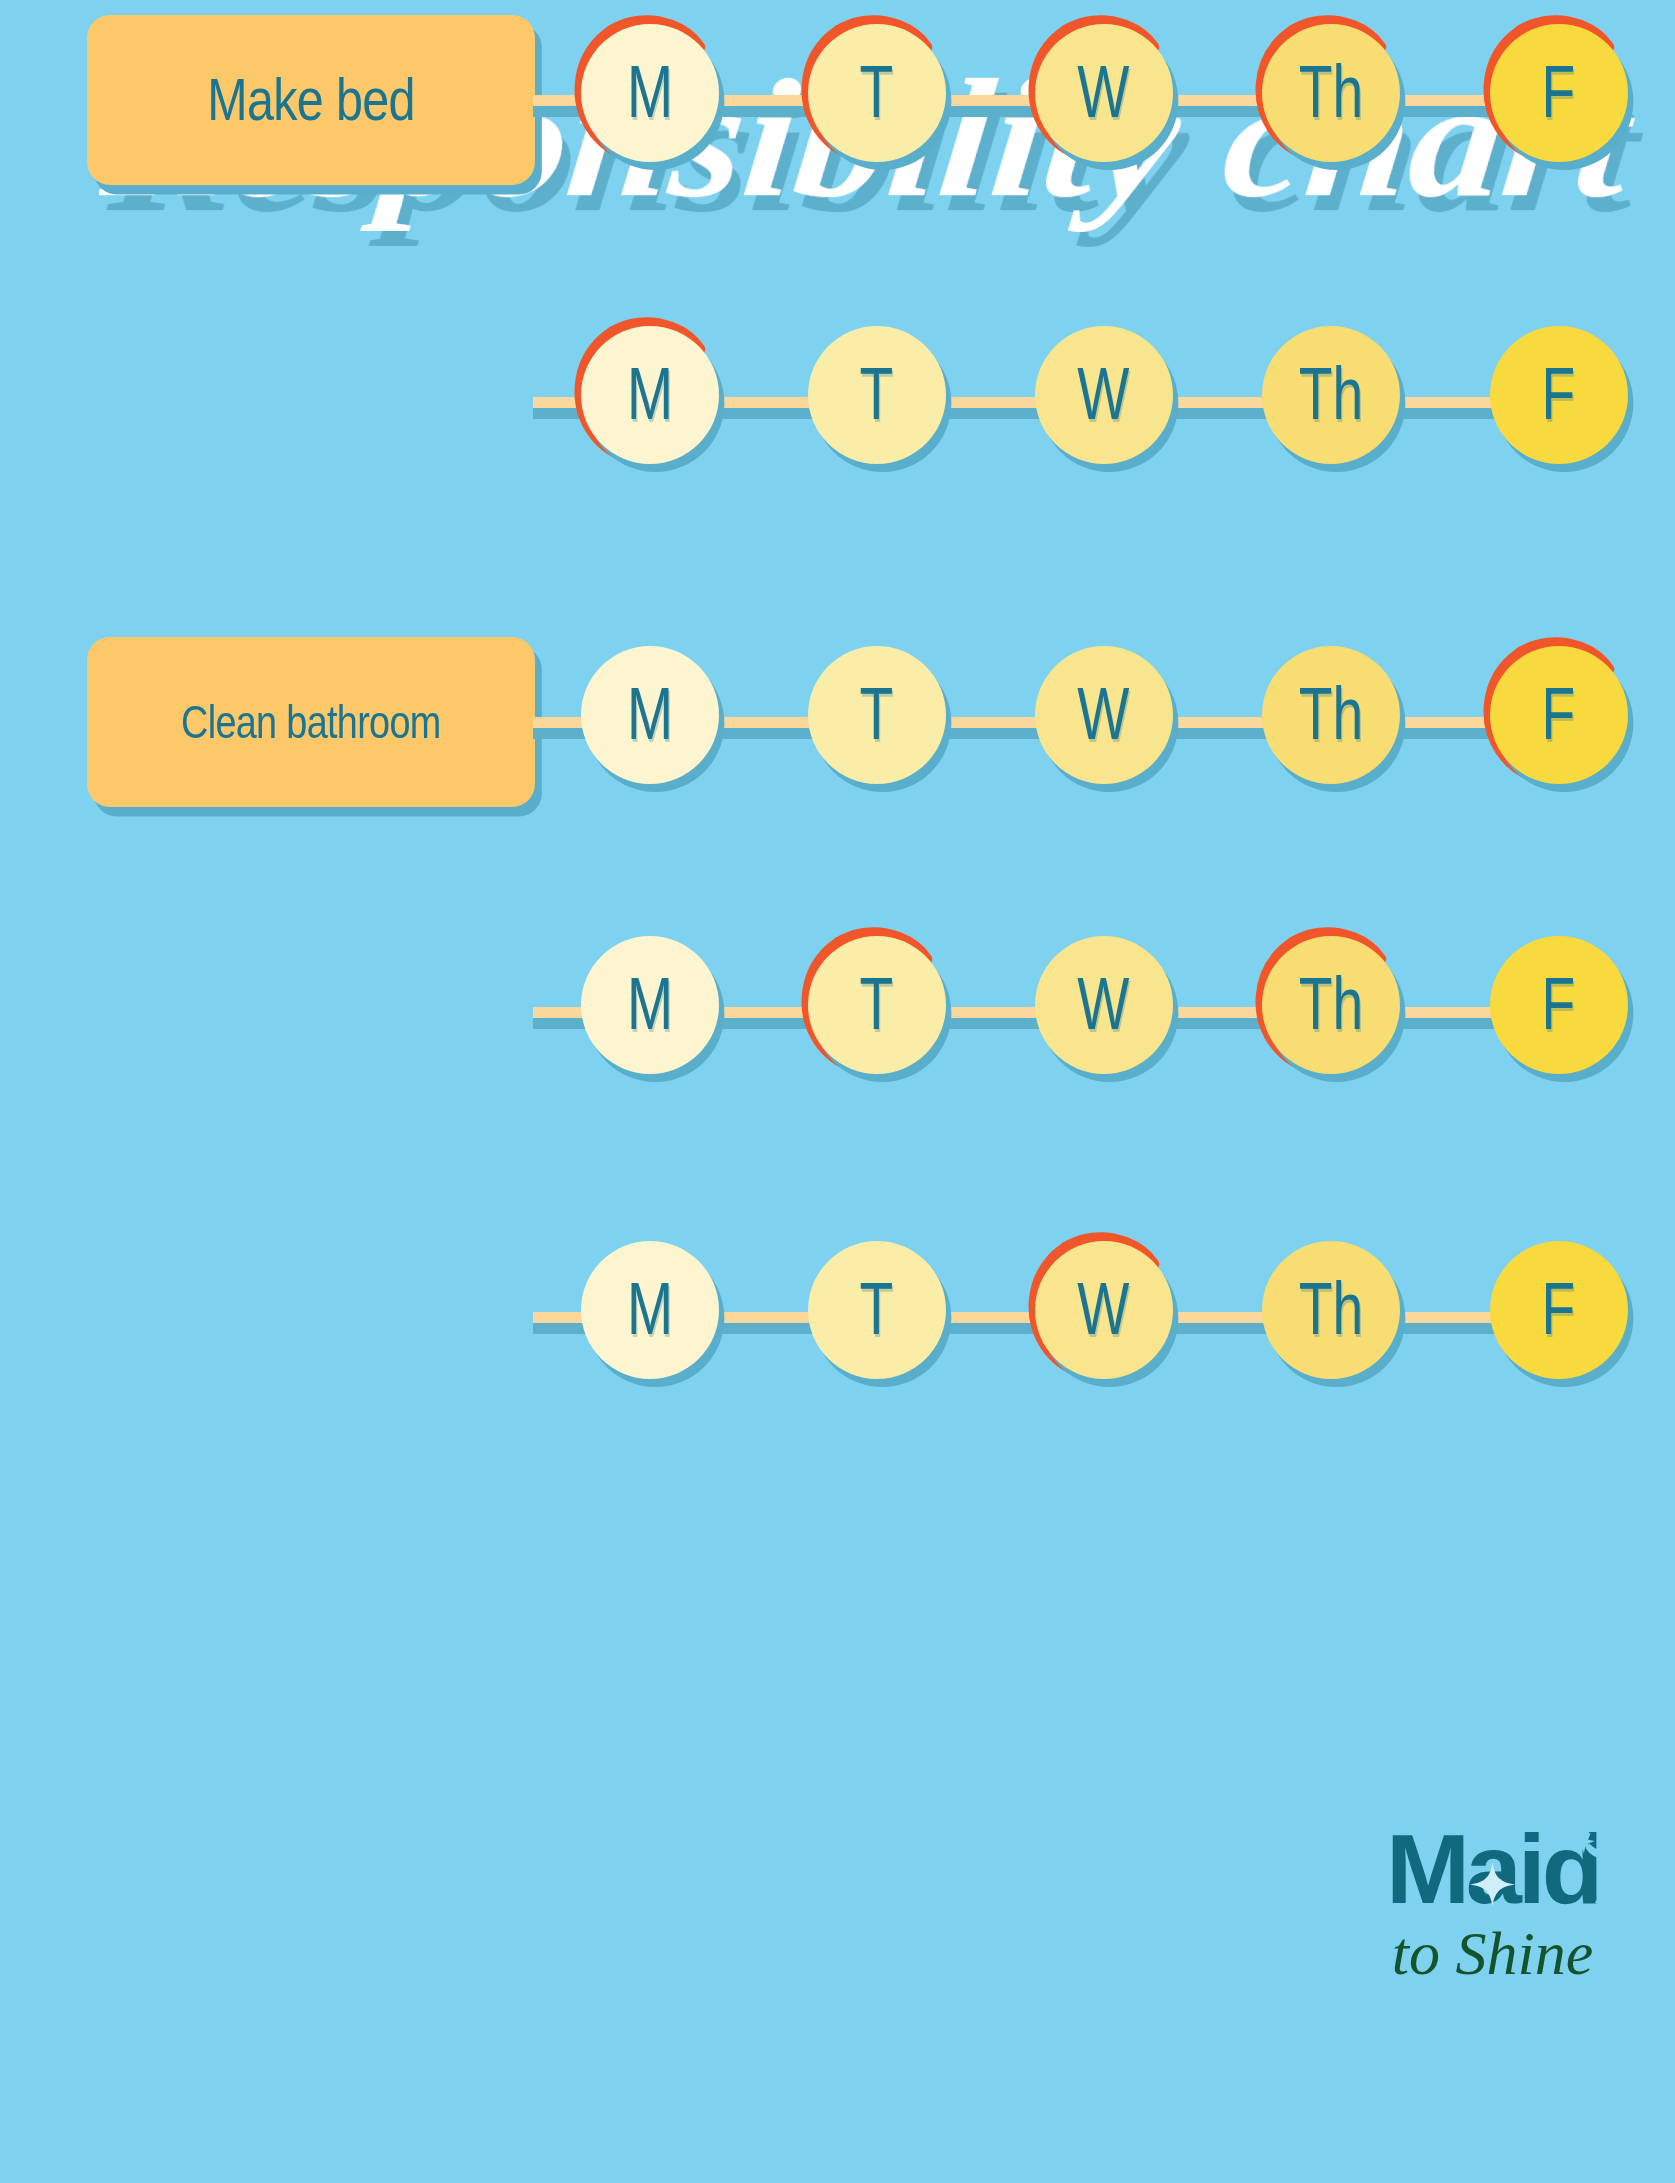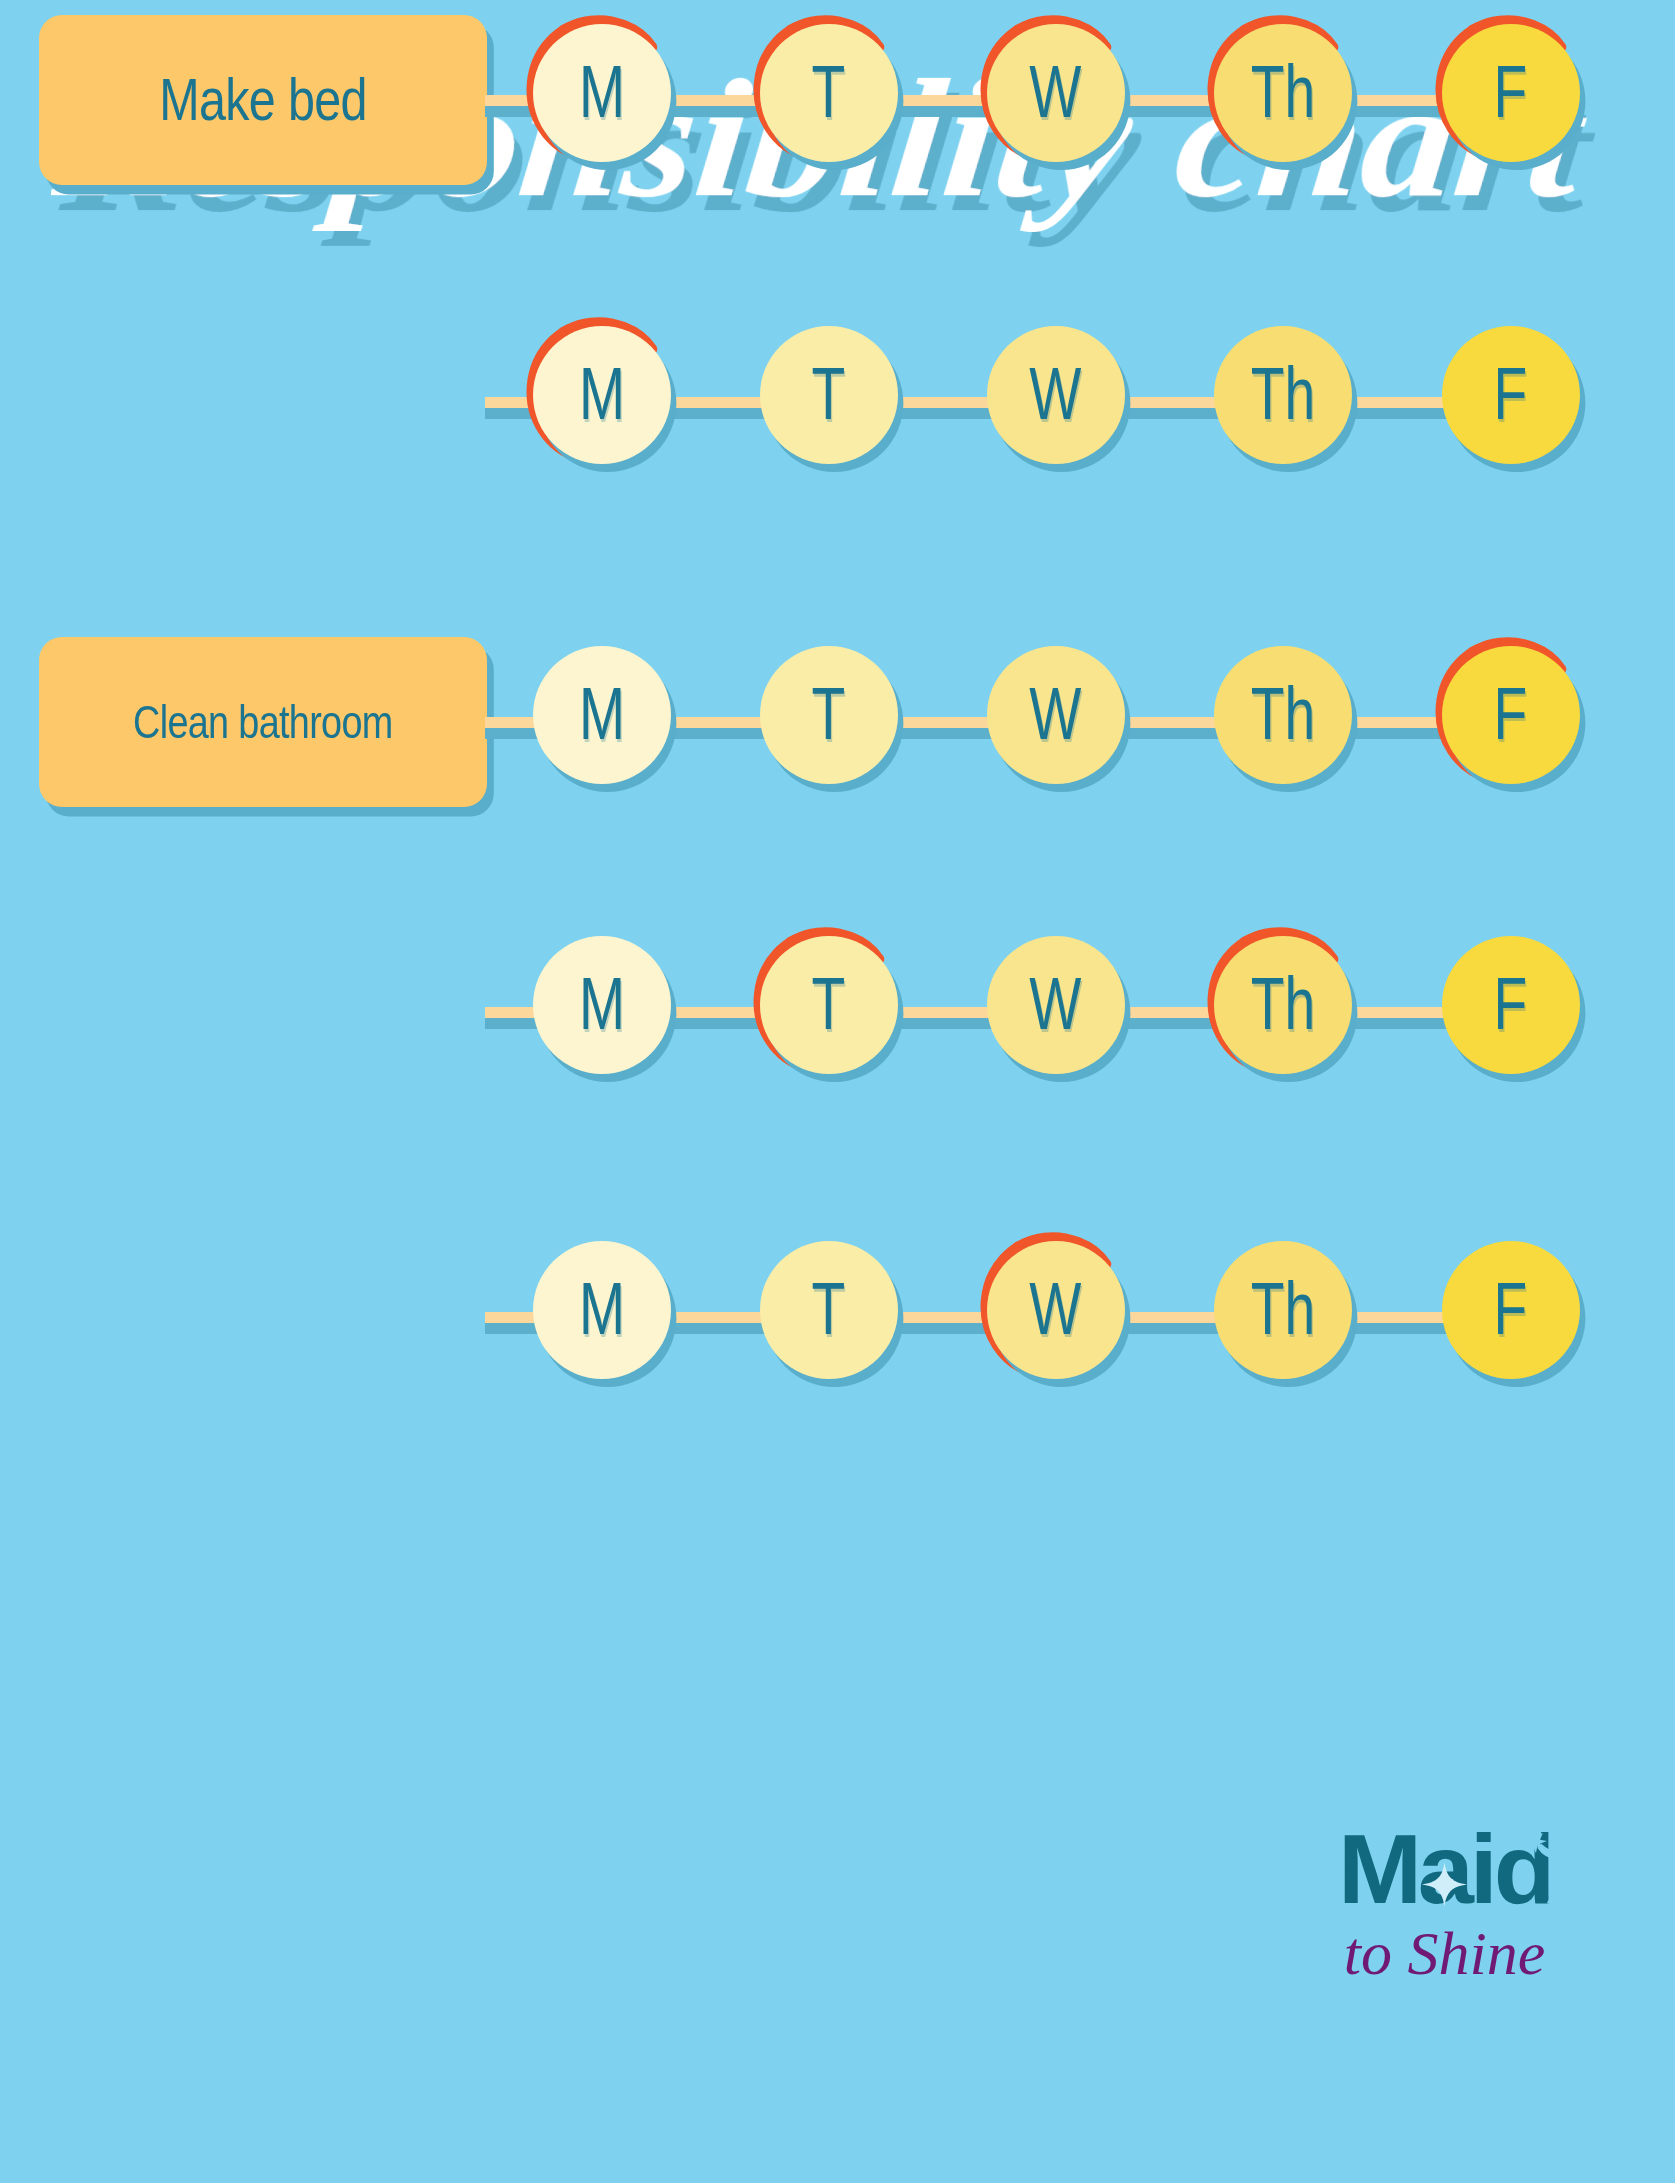--- a/index.html
+++ b/index.html
@@ -2,21 +2,21 @@
 <html style="font-size:11px"><head>
 <meta charset="utf-8">
 <style>
   html,body{margin:0;padding:0;}
   body{
     width:1675px;height:2183px;
     background:#7ed2ef;
     font-family:"Liberation Sans", sans-serif;
     overflow:hidden;position:relative;
   }
-  .poster{position:absolute;inset:0;background:#7ed2ef;overflow:hidden;}
+  .poster{position:absolute;inset:0;background:#7ed2ef;overflow:hidden;margin-left:48px;}
 
   
   .title-wrap{
     position:absolute;left:0;top:0;width:1675px;height:292px;
     display:flex;align-items:center;justify-content:center;
   }
   .title-svg{display:block;}
 
   
   .rows{position:absolute;left:0;top:540;width:1675px;}
@@ -105,21 +105,21 @@
   .logo{position:absolute;left:1268px;top:15px;width:353px;text-align:center;}
   .logo-main{
     color:#10697e;font-weight:bold;font-size:99px;line-height:1;
     letter-spacing:-4.1px;position:relative;display:inline-block;
     transform:scaleX(1.02);
     font-family:"Liberation Sans", sans-serif;
   }
   .sparkle{position:absolute;left:81px;top:42px;width:47px;height:47px;}
   .maid-fig{position:absolute;left:182px;top:11px;width:62px;height:84px;}
   .logo-sub{
-    color:#701a75;font-size:62px;line-height:1;margin-top:4.1px;
+    color:#14532d;font-size:62px;line-height:1;margin-top:4.1px;
     font-family:"Liberation Serif", serif;font-style:italic;
   }
 </style>
 </head>
 <body>
 
 <div class="poster">
 
   <div class="title-wrap">
     <svg class="title-svg" width="1573" height="203" viewBox="0 0 2320 300">

